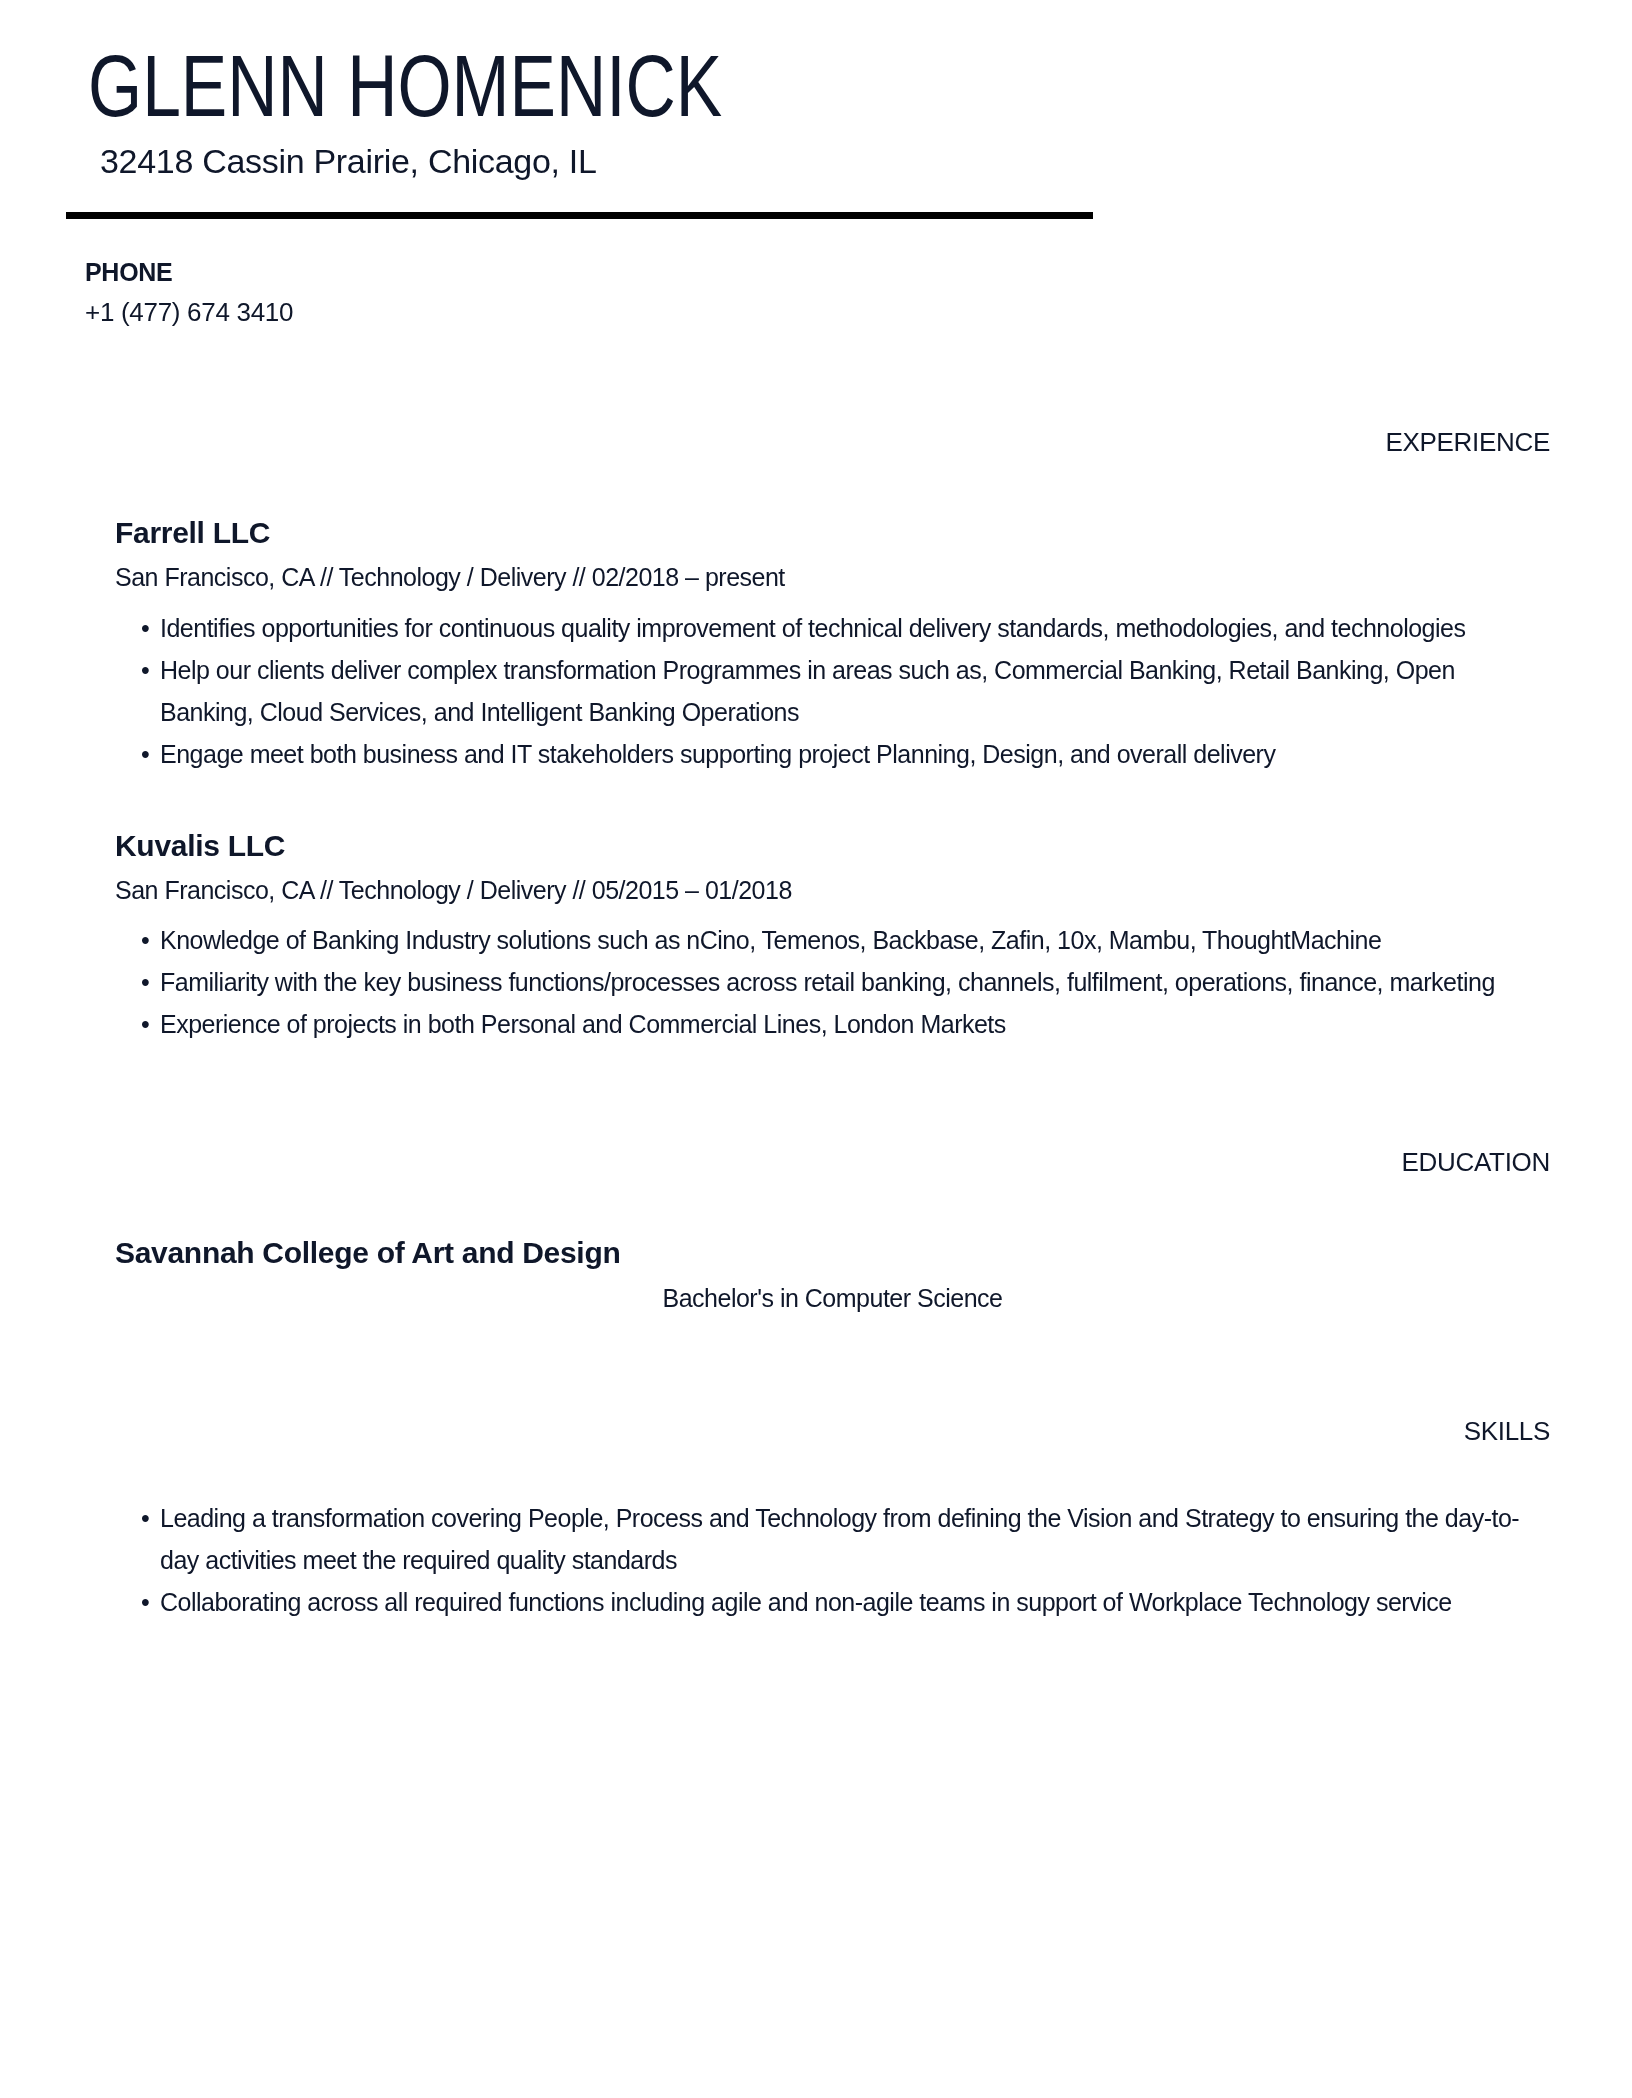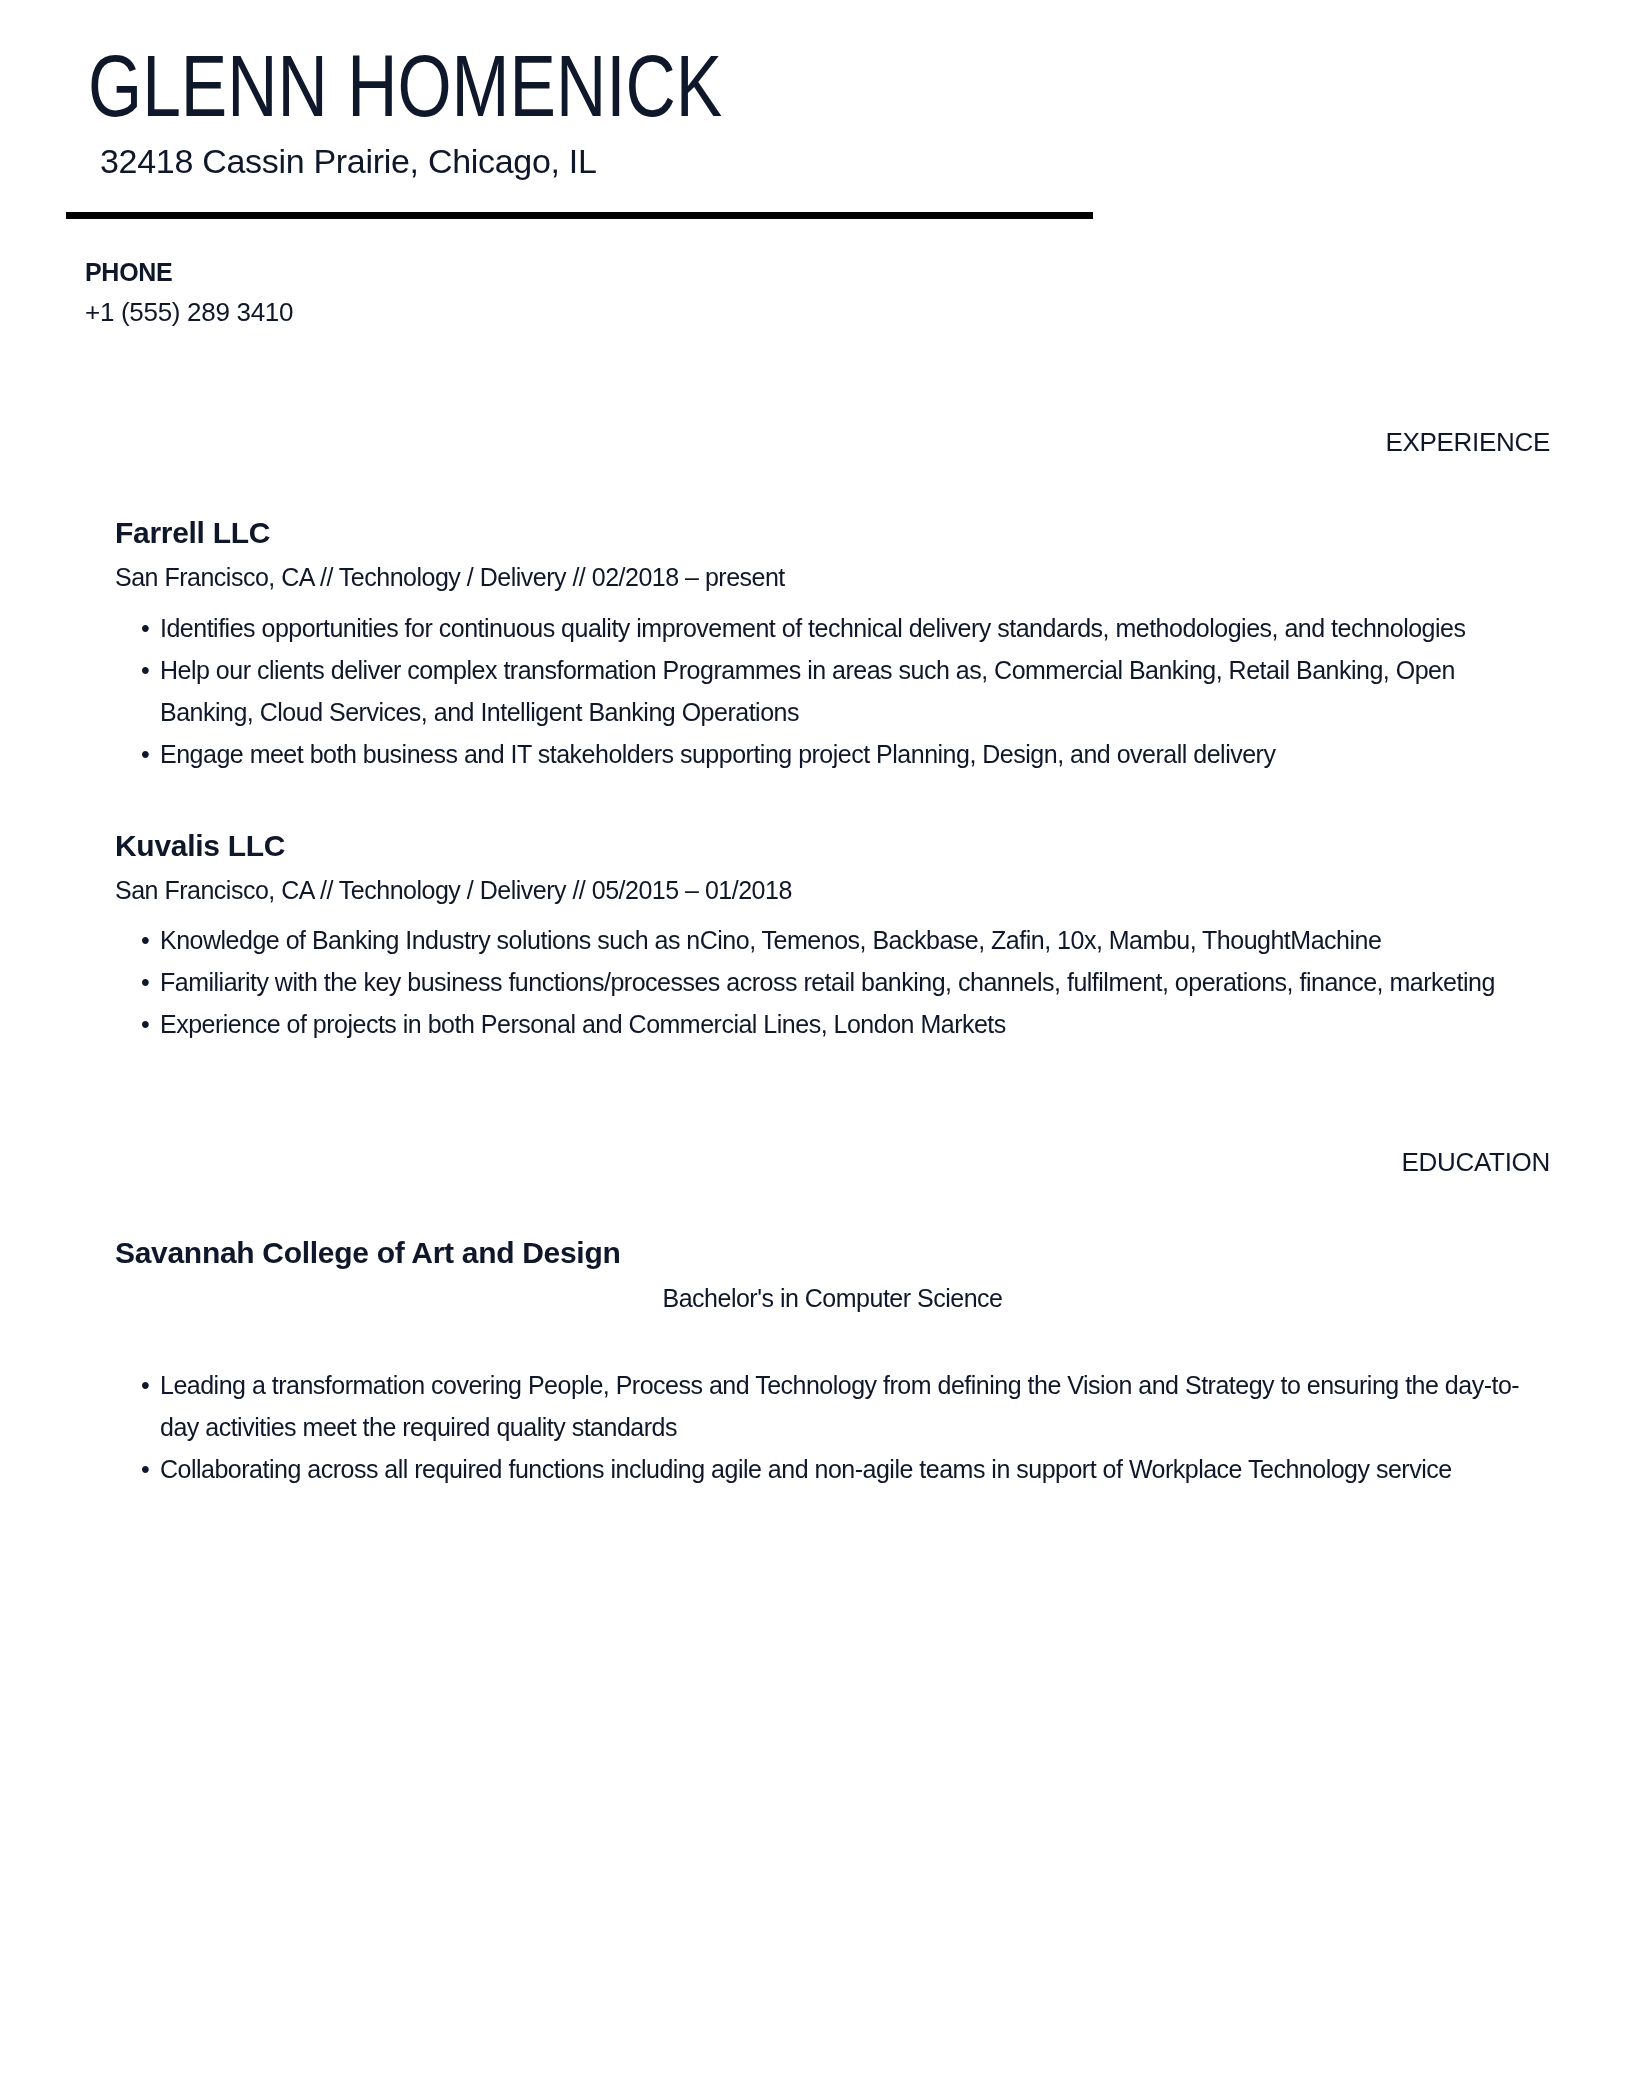--- a/index.html
+++ b/index.html
@@ -123,21 +123,21 @@
 <body>
 
 <div class="page">
 
   <h1 class="resume-name">GLENN HOMENICK</h1>
   <div class="resume-address">32418 Cassin Prairie, Chicago, IL</div>
 
   <div class="header-divider"></div>
 
   <div class="phone-label">PHONE</div>
-  <div class="phone-value">+1 (555) 289 3410</div>
+  <div class="phone-value">+1 (477) 674 3410</div>
 
   <div class="section-heading experience">EXPERIENCE</div>
 
   <div class="job-entry first">
     <div class="job-title">Farrell LLC</div>
     <div class="job-meta">San Francisco, CA // Technology / Delivery // 02/2018 – present</div>
     <ul class="bullet-list">
       <li>
         <span class="bullet-marker">•</span>
         <span class="bullet-text">Identifies opportunities for continuous quality improvement of technical delivery standards, methodologies, and technologies</span>
@@ -169,20 +169,21 @@
         <span class="bullet-marker">•</span>
         <span class="bullet-text">Experience of projects in both Personal and Commercial Lines, London Markets</span>
       </li>
     </ul>
   </div>
 
   <div class="section-heading education">EDUCATION</div>
   <div class="school-name">Savannah College of Art and Design</div>
   <div class="degree">Bachelor's in Computer Science</div>
 
+  <div class="section-heading skills">SKILLS</div>
   <ul class="bullet-list skills-list">
     <li>
       <span class="bullet-marker">•</span>
       <span class="bullet-text">Leading a transformation covering People, Process and Technology from defining the Vision and Strategy to ensuring the day-to-day activities meet the required quality standards</span>
     </li>
     <li>
       <span class="bullet-marker">•</span>
       <span class="bullet-text">Collaborating across all required functions including agile and non-agile teams in support of Workplace Technology service</span>
     </li>
   </ul>

